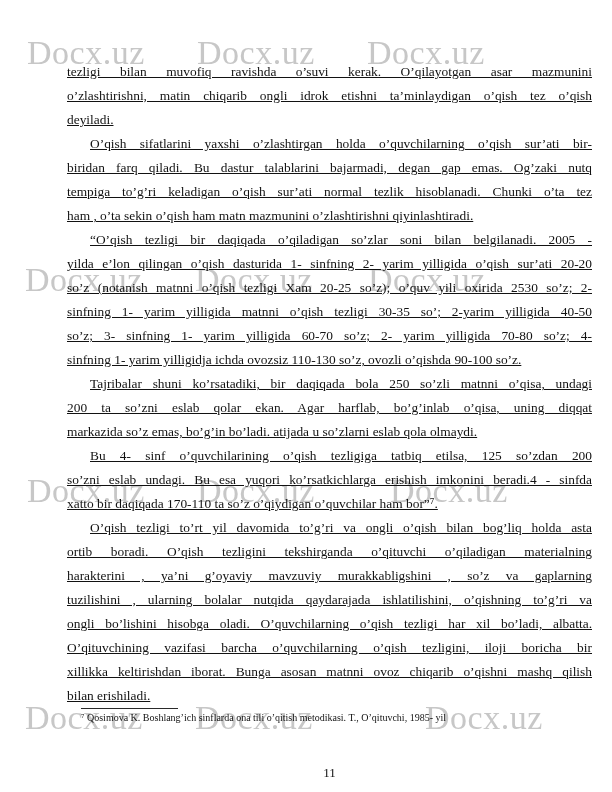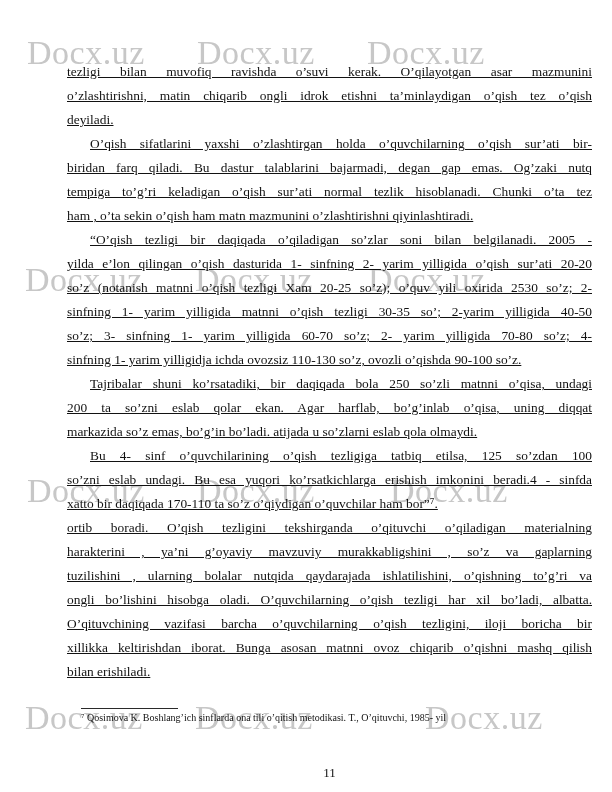--- a/index.html
+++ b/index.html
@@ -108,26 +108,27 @@
       <div class="line pend">sinfning 1- yarim yilligidja ichda ovozsiz 110-130 so’z, ovozli o’qishda 90-100 so’z.</div>
     </div>
 
     <div class="para">
       <div class="line indent">Tajribalar shuni ko’rsatadiki, bir daqiqada bola 250 so’zli matnni o’qisa, undagi</div>
       <div class="line">200 ta so’zni eslab qolar ekan. Agar harflab, bo’g’inlab o’qisa, uning diqqat</div>
       <div class="line pend">markazida so’z emas, bo’g’in bo’ladi. atijada u so’zlarni eslab qola olmaydi.</div>
     </div>
 
     <div class="para">
-      <div class="line indent">Bu 4- sinf o’quvchilarining o’qish tezligiga tatbiq etilsa, 125 so’zdan 100</div>
+      <div class="line indent">Bu 4- sinf o’quvchilarining o’qish tezligiga tatbiq etilsa, 125 so’zdan 200</div>
       <div class="line">so’zni eslab undagi. Bu esa yuqori ko’rsatkichlarga erishish imkonini beradi.4 - sinfda</div>
       <div class="line pend">xatto bir daqiqada 170-110 ta so’z o’qiydigan o’quvchilar ham bor”⁷.</div>
     </div>
 
     <div class="para">
+      <div class="line indent">O’qish tezligi to’rt yil davomida to’g’ri va ongli o’qish bilan bog’liq holda asta</div>
       <div class="line">ortib boradi. O’qish tezligini tekshirganda o’qituvchi o’qiladigan materialning</div>
       <div class="line">harakterini , ya’ni g’oyaviy mavzuviy murakkabligshini , so’z va gaplarning</div>
       <div class="line">tuzilishini , ularning bolalar nutqida qaydarajada ishlatilishini, o’qishning to’g’ri va</div>
       <div class="line">ongli bo’lishini hisobga oladi. O’quvchilarning o’qish tezligi har xil bo’ladi, albatta.</div>
       <div class="line">O’qituvchining vazifasi barcha o’quvchilarning o’qish tezligini, iloji boricha bir</div>
       <div class="line">xillikka keltirishdan iborat. Bunga asosan matnni ovoz chiqarib o’qishni mashq qilish</div>
       <div class="line pend">bilan erishiladi.</div>
     </div>
 
   </div>

